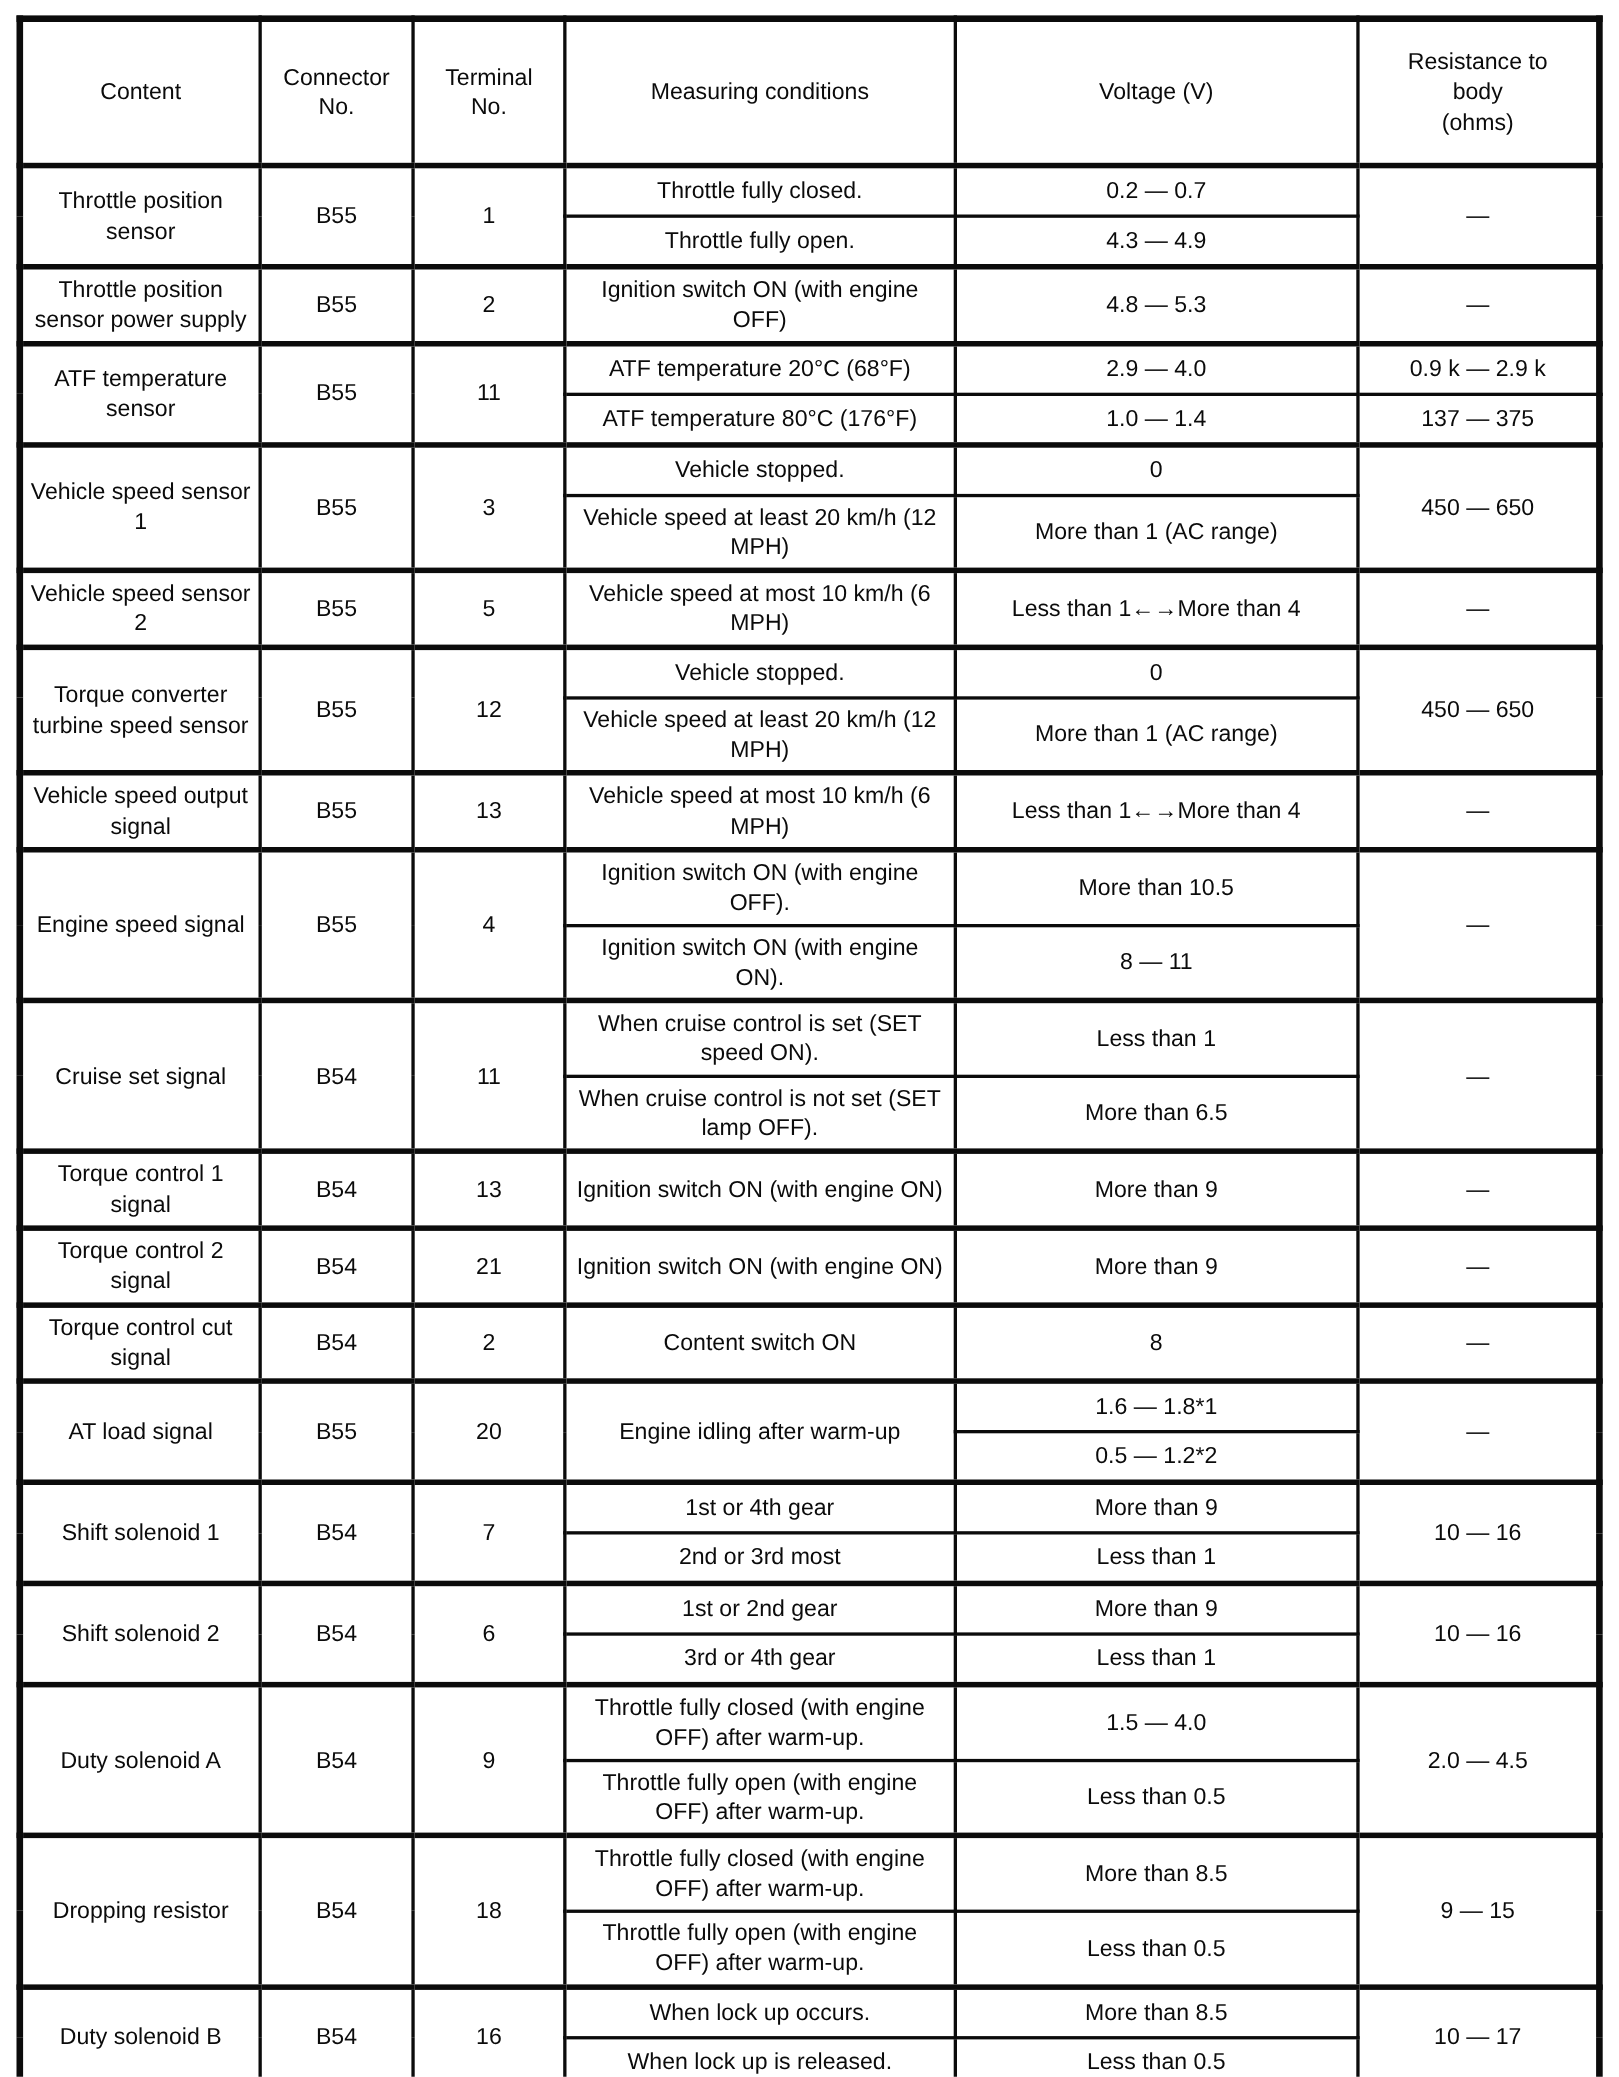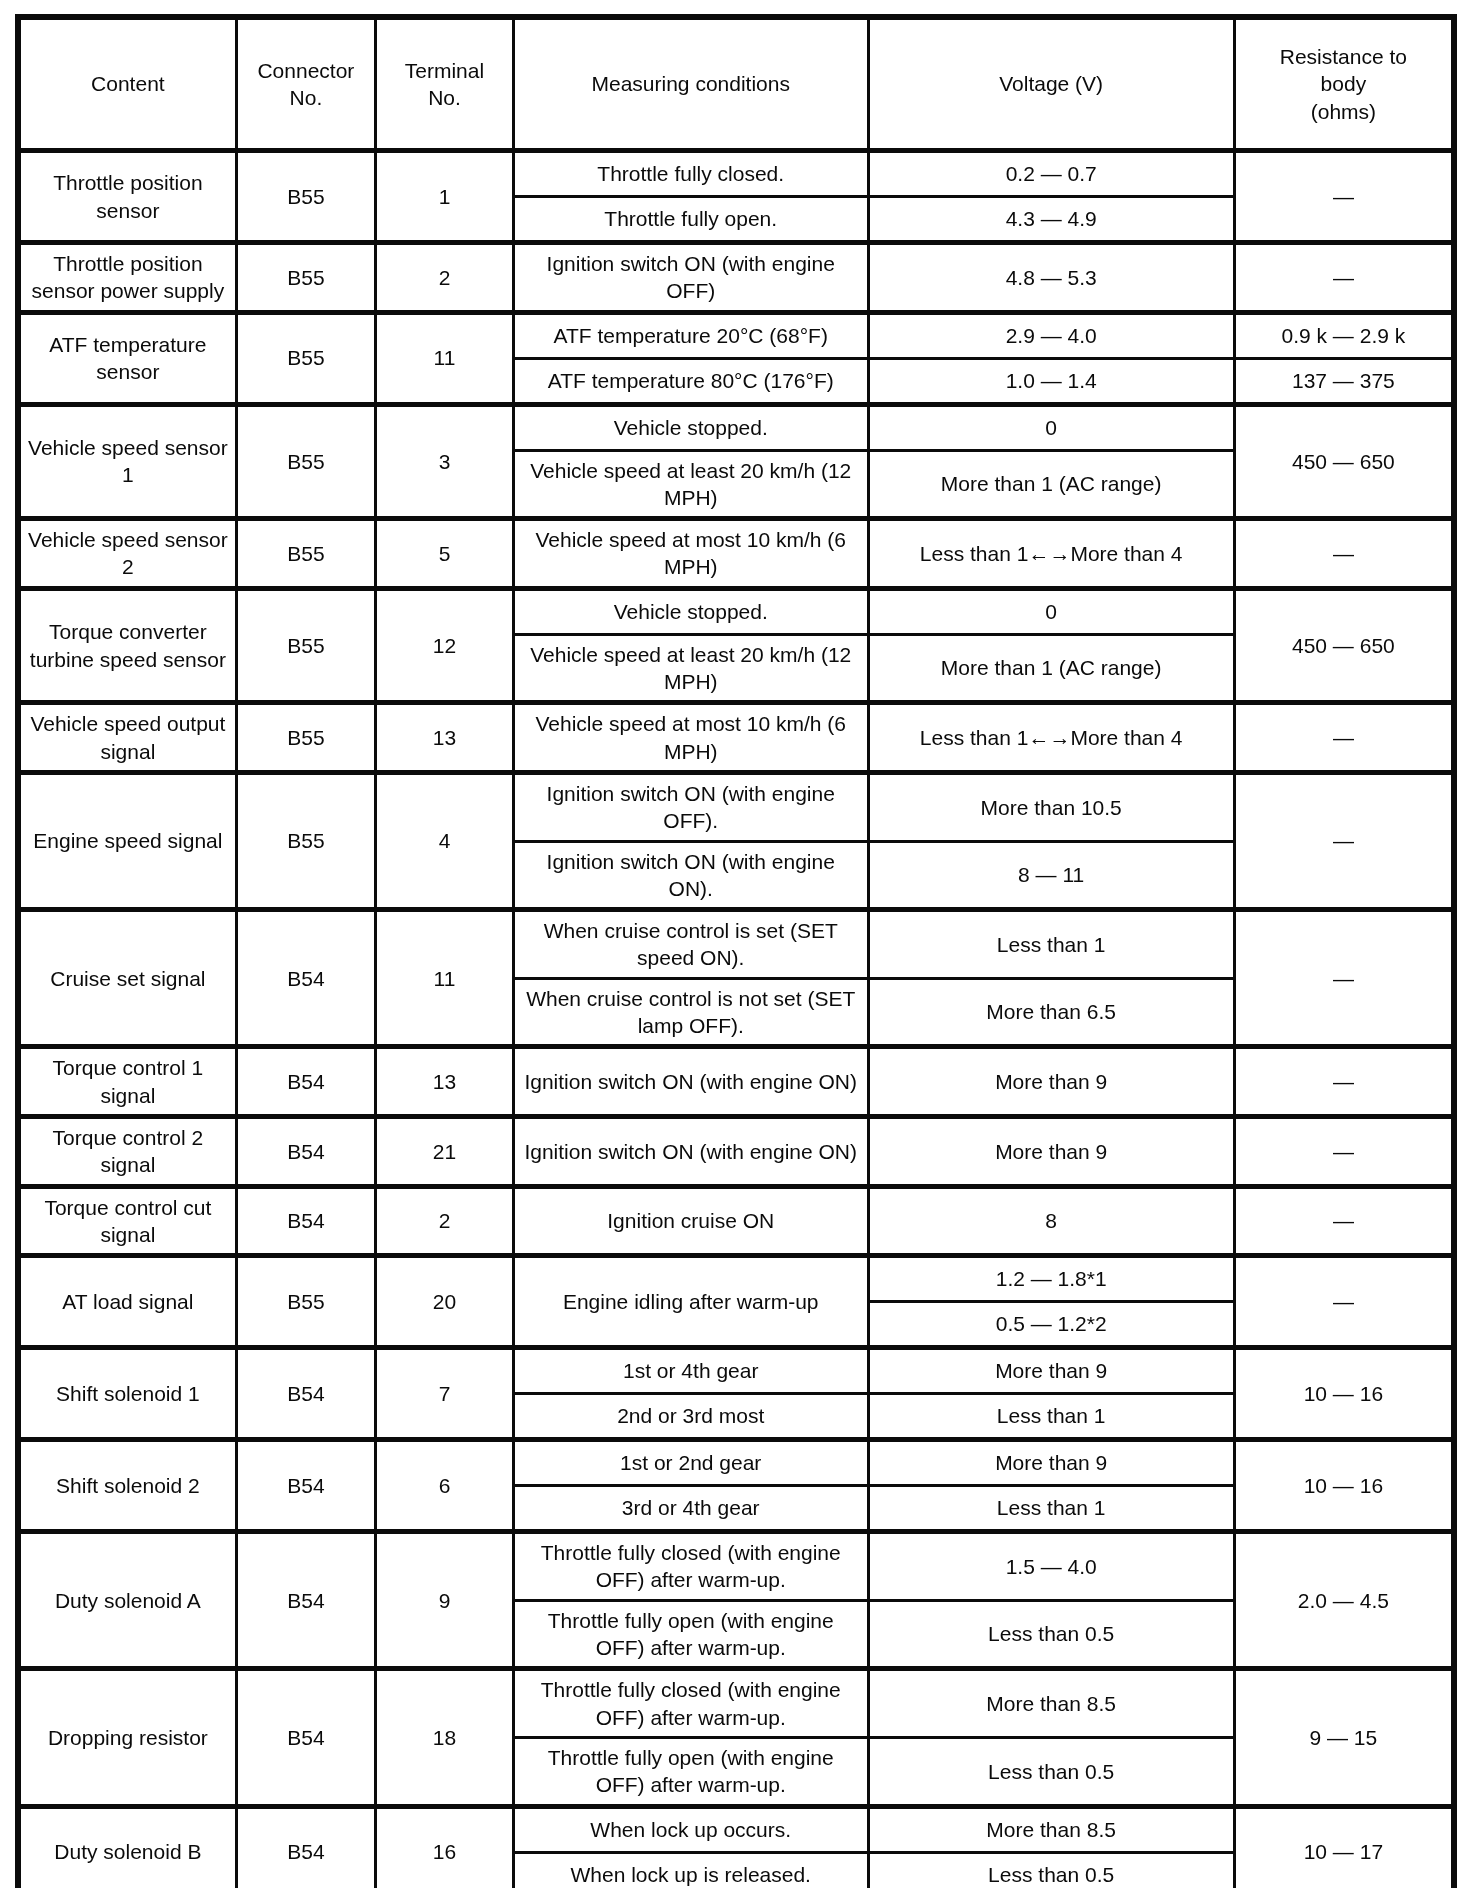--- a/index.html
+++ b/index.html
@@ -192,31 +192,31 @@
       <td>21</td>
       <td>Ignition switch ON (with engine ON)</td>
       <td>More than 9</td>
       <td>—</td>
     </tr>
 
     <tr class="rg">
       <td>Torque control cut signal</td>
       <td>B54</td>
       <td>2</td>
-      <td>Ignition cruise ON</td>
+      <td>Content switch ON</td>
       <td>8</td>
       <td>—</td>
     </tr>
 
     <tr class="rg">
       <td rowspan="2">AT load signal</td>
       <td rowspan="2">B55</td>
       <td rowspan="2">20</td>
       <td rowspan="2">Engine idling after warm-up</td>
-      <td>1.2 — 1.8*1</td>
+      <td>1.6 — 1.8*1</td>
       <td rowspan="2">—</td>
     </tr>
     <tr>
       <td>0.5 — 1.2*2</td>
     </tr>
 
     <tr class="rg">
       <td rowspan="2">Shift solenoid 1</td>
       <td rowspan="2">B54</td>
       <td rowspan="2">7</td>

